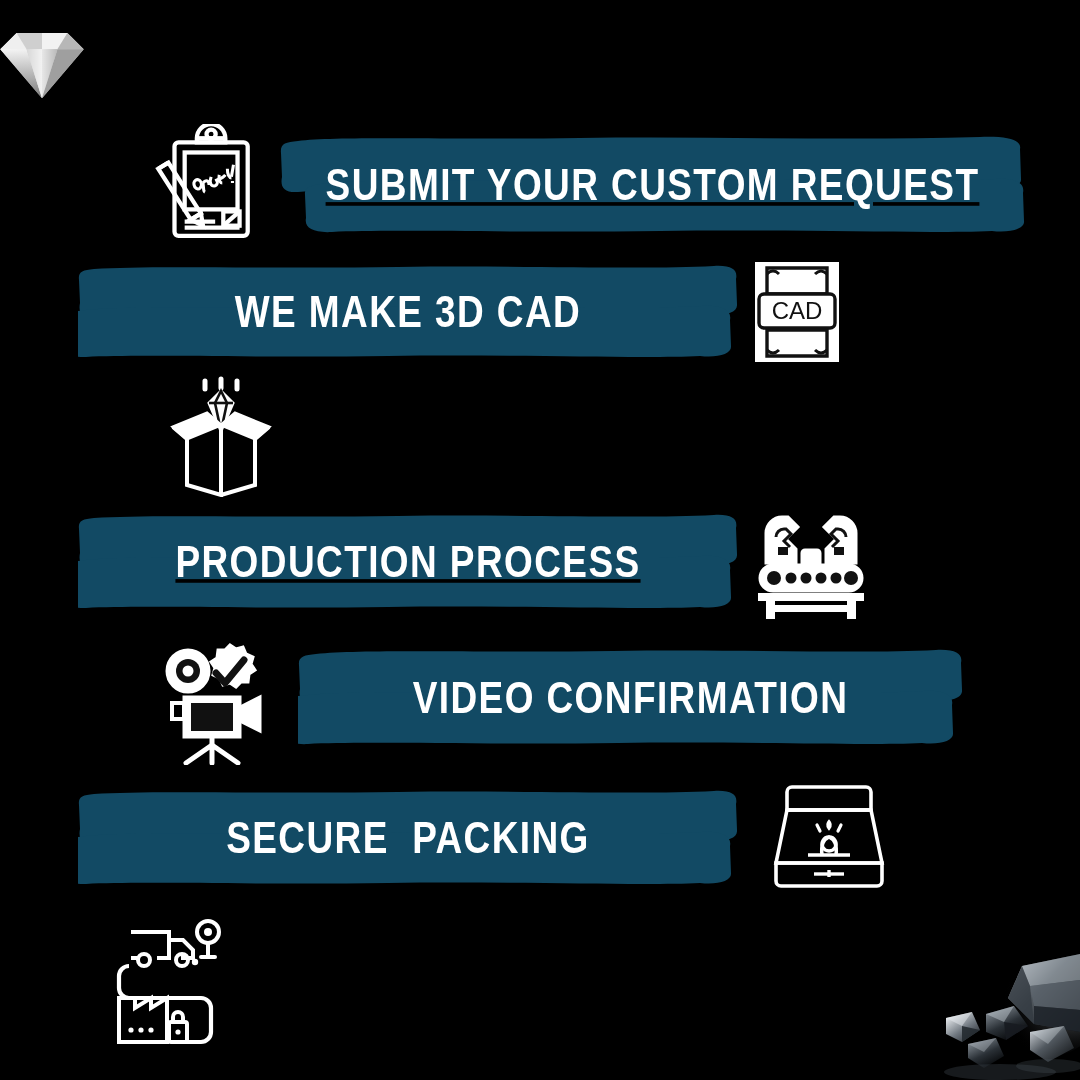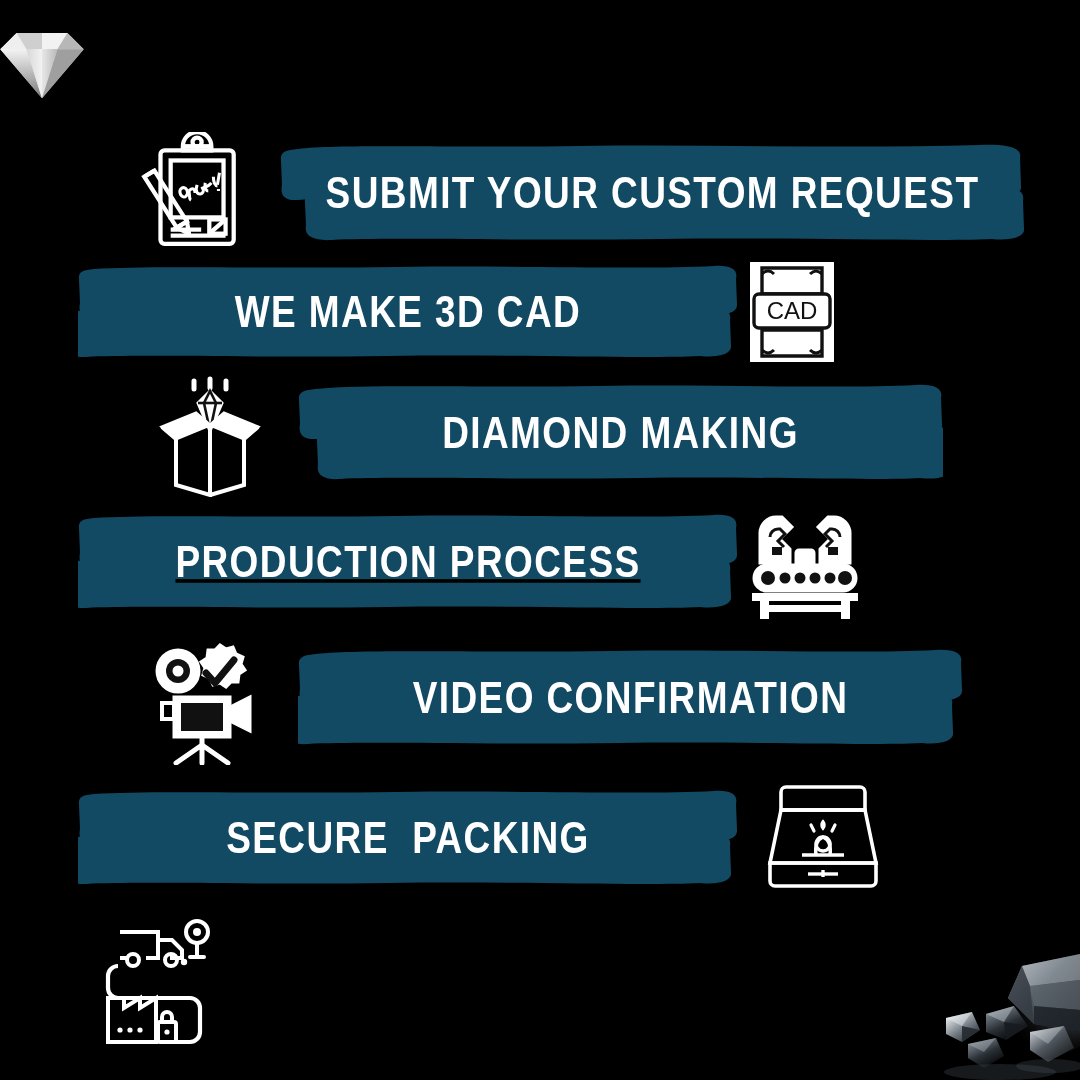--- a/index.html
+++ b/index.html
@@ -38,21 +38,21 @@
     width: 1080px;
     display: flex;
     align-items: center;
   }
   .step-row.right-icon { flex-direction: row-reverse; }
 
   .icon-box {
     flex: none;
     display: flex;
     align-items: center;
-    justify-content: flex-start;
+    justify-content: center;
   }
   .icon-box svg { display: block; }
 
   
   .banner {
     position: relative;
     flex: none;
     display: flex;
     align-items: center;
     justify-content: center;
@@ -119,21 +119,21 @@
     <polygon points="67,30 78,12 96,30" fill="#b7b7b7"></polygon>
     <polygon points="4,30 33,30 50,84" fill="url(#dg2)" opacity="0.85"></polygon>
     <polygon points="33,30 67,30 50,84" fill="url(#dg3)"></polygon>
     <polygon points="67,30 96,30 50,84" fill="#9f9f9f"></polygon>
     <polygon points="33,30 50,30 50,84" fill="#e9e9e9" opacity="0.6"></polygon>
     <polygon points="50,30 67,30 50,84" fill="#d4d4d4" opacity="0.55"></polygon>
   </svg>
   <div>CUSTOM  JEWELLERY WORK PROCESS</div>
 </div>
 
-<div class="step-row right-icon" style="top:128px; height:130px; justify-content:flex-end;">
+<div class="step-row right-icon" style="top:120px; height:130px; justify-content:flex-end;text-decoration:underline;">
   <div class="banner" style="width:745px; height:100px; margin-right:20px;">
     <svg class="paint" viewBox="0 0 745 100" preserveAspectRatio="none">
       <path fill="#124A64" d="M18,6 C60,1 180,5 300,3 C430,1 560,6 700,2 C728,1 742,5 740,14 L741,44 C742,52 726,55 700,54 C560,58 430,53 300,55 C180,57 60,53 18,57 C4,58 0,52 2,42 L1,18 C0,9 5,7 18,6 Z"></path>
       <path fill="#124A64" d="M52,48 C110,43 240,47 380,45 C520,43 640,48 716,44 C736,43 745,48 743,58 L744,86 C745,94 730,98 712,96 C640,99 520,94 380,96 C240,98 110,94 52,97 C33,98 24,93 26,83 L25,60 C24,51 34,49 52,48 Z"></path>
     </svg>
     <div class="banner-label">SUBMIT YOUR CUSTOM REQUEST</div>
   </div>
   <div class="icon-box" style="width:150px; height:130px; margin-left:130px;">
     <svg width="122" height="122" viewBox="0 0 120 120" fill="none" stroke="#fff" stroke-width="4.2">
       <rect x="30" y="18" width="72" height="92" rx="4"></rect>
@@ -177,27 +177,20 @@
       <path d="M20,14 q6,-6 12,0 M68,14 q6,-6 12,0" stroke="#111" stroke-width="3"></path>
       <rect x="12" y="34" width="76" height="34" rx="5" fill="#fff" stroke="#111" stroke-width="3.4"></rect>
       <text x="50" y="59" font-family="'Liberation Sans',sans-serif" font-size="24" font-weight="400" fill="#111" text-anchor="middle" stroke="none">CAD</text>
       <path d="M20,70 h60 v26 h-60 Z" fill="none" stroke="#111" stroke-width="3.4"></path>
       <path d="M20,90 q6,6 12,0 M68,90 q6,6 12,0" stroke="#111" stroke-width="3"></path>
     </svg>
   </div>
 </div>
 
 <div class="step-row right-icon" style="top:368px; height:130px; justify-content:flex-end;">
-  <div class="banner" style="width:645px; height:100px; margin-right:80px;">
-    <svg class="paint" viewBox="0 0 645 100" preserveAspectRatio="none">
-      <path fill="#124A64" d="M18,6 C70,1 180,5 300,3 C420,1 540,6 618,2 C638,1 645,6 643,15 L644,42 C645,51 630,54 612,53 C540,57 420,52 300,54 C180,56 70,52 18,56 C5,57 0,51 2,41 L1,17 C0,9 6,7 18,6 Z"></path>
-      <path fill="#124A64" d="M42,47 C96,42 210,46 340,44 C460,42 570,47 628,43 C646,42 654,47 652,57 L653,85 C654,93 640,97 622,95 C570,98 460,93 340,95 C210,97 96,93 42,96 C26,97 18,92 20,82 L19,58 C18,50 28,48 42,47 Z"></path>
-    </svg>
-    <div class="banner-label">DIAMOND MAKING</div>
-  </div>
   <div class="icon-box" style="width:150px; height:130px; margin-left:148px;">
     <svg width="128" height="128" viewBox="0 0 128 128" fill="none" stroke="#fff" stroke-width="4">
       <path d="M46,12 v8 M62,10 v9 M78,12 v8" stroke-linecap="round" stroke-width="5"></path>
       <polygon points="50,34 62,22 74,34 62,62" fill="#fff" stroke="#fff" stroke-width="3"></polygon>
       <path d="M50,34 h24" stroke="#111" stroke-width="2.6"></path>
       <path d="M56,34 L62,22 L68,34" stroke="#111" stroke-width="2.6" fill="none"></path>
       <path d="M56,34 L62,62 L68,34" stroke="#111" stroke-width="2.6" fill="none"></path>
       <polygon points="14,58 48,44 62,56 28,70" fill="#fff" stroke="#fff" stroke-width="3"></polygon>
       <polygon points="110,58 76,44 62,56 96,70" fill="#fff" stroke="#fff" stroke-width="3"></polygon>
       <path d="M28,70 L28,116 L62,126 L62,56" fill="none"></path>

